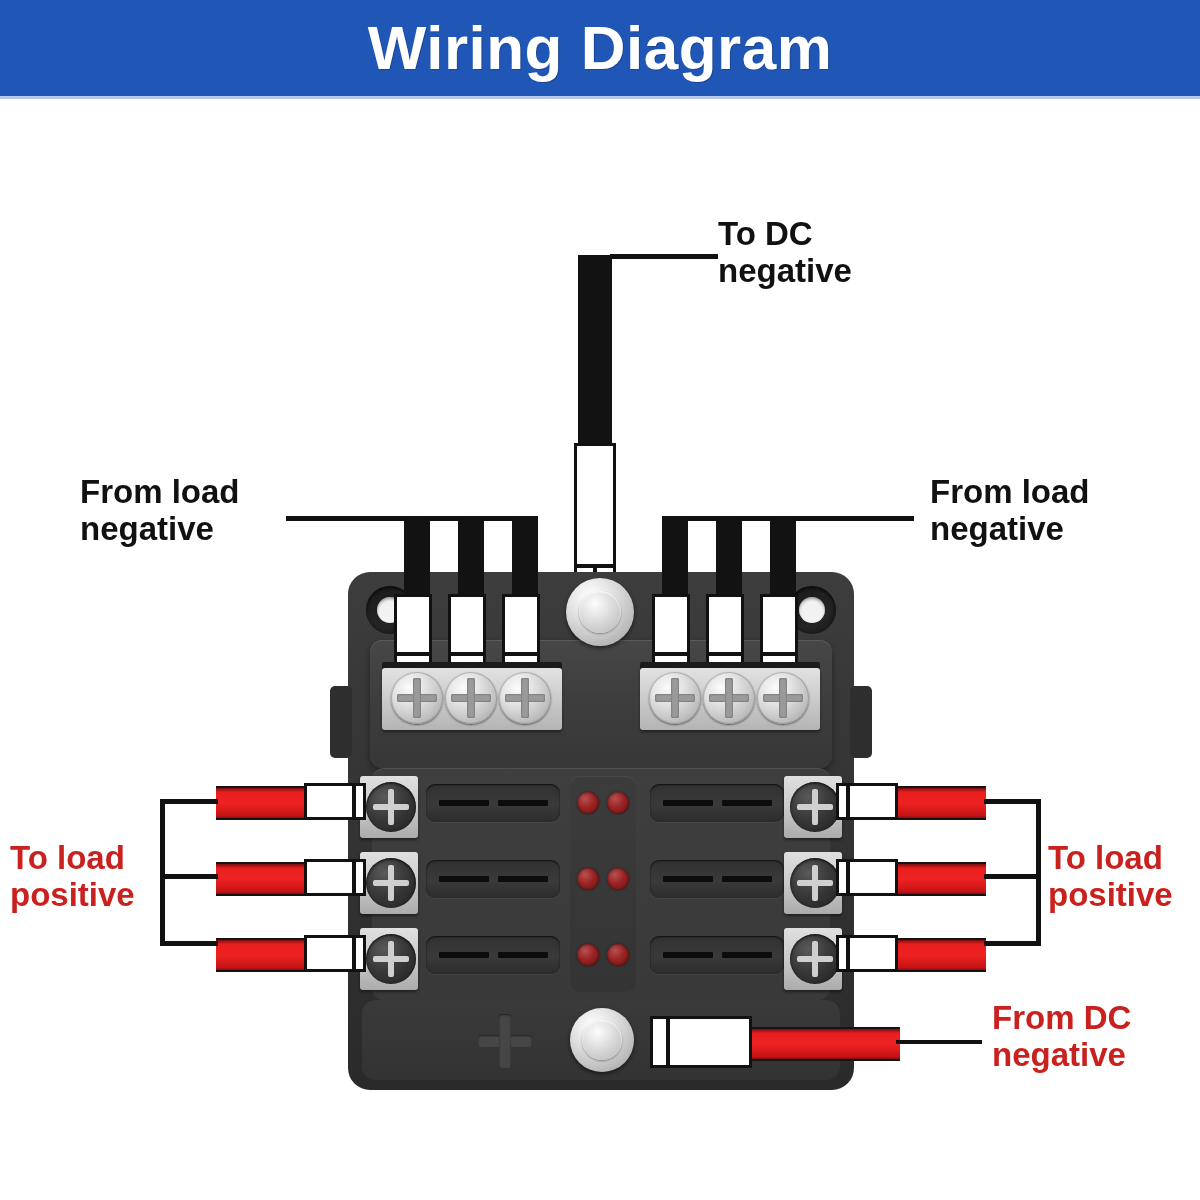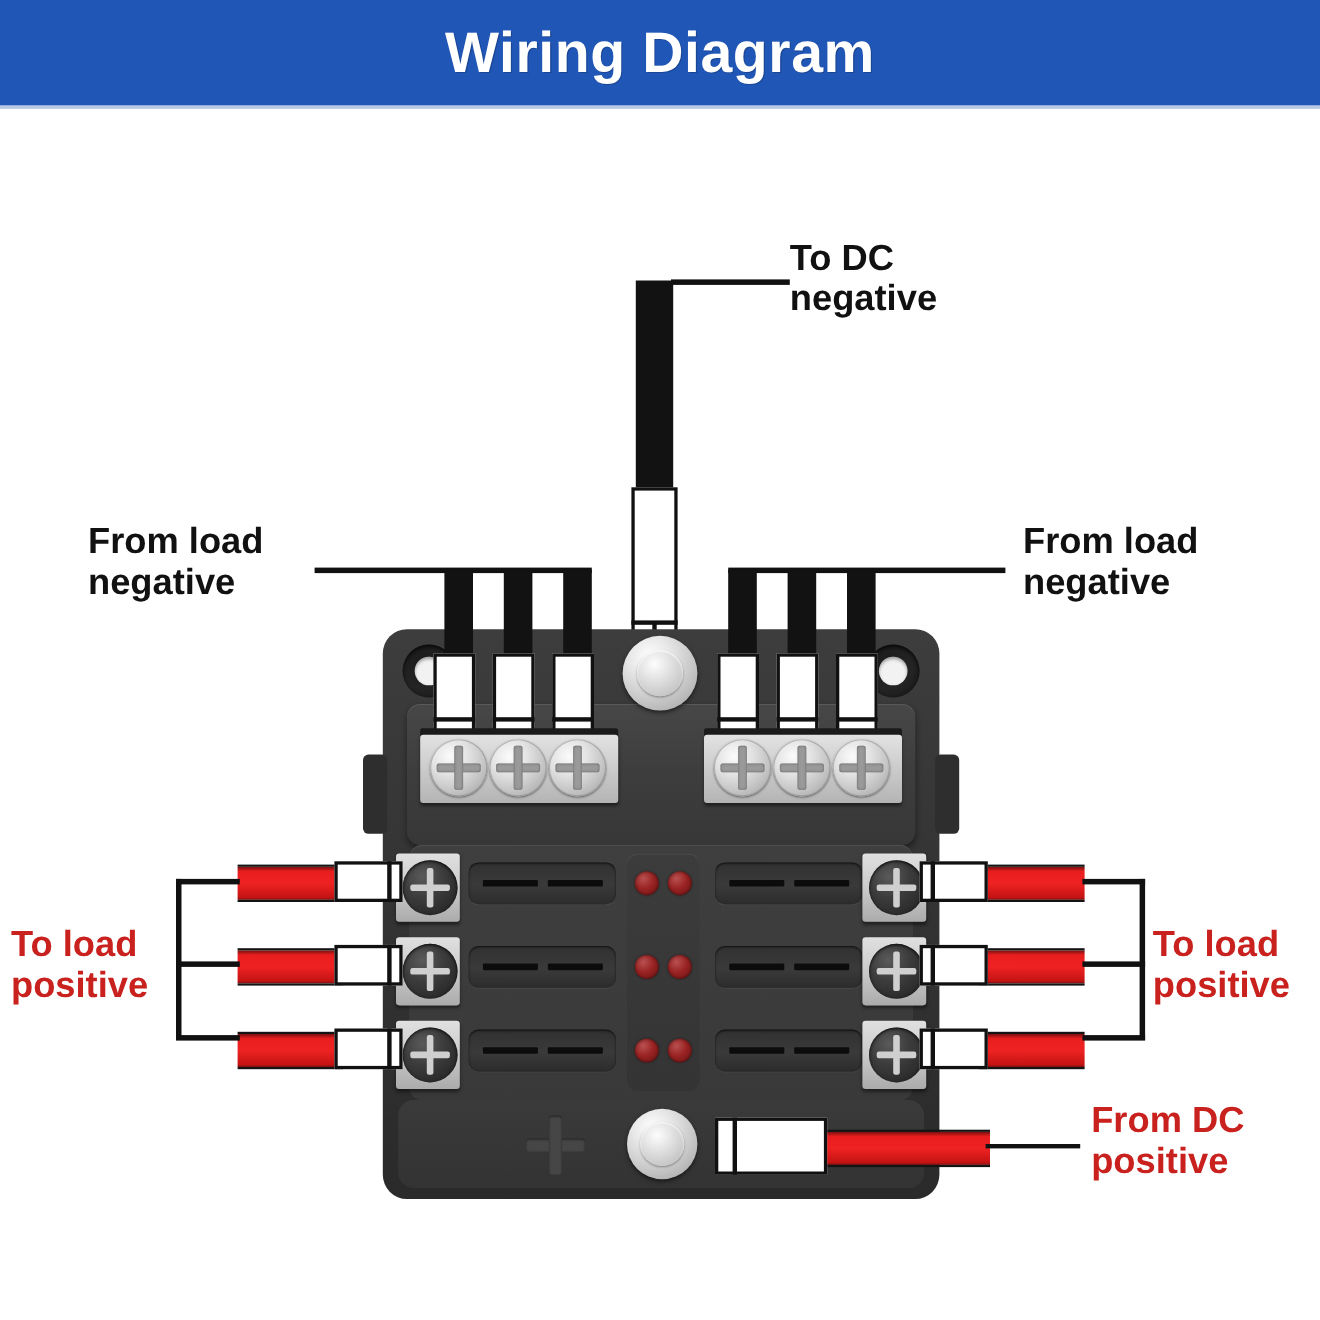--- a/index.html
+++ b/index.html
@@ -13,21 +13,21 @@
   #stage{position:absolute;left:0;top:0;width:1200px;height:1200px;}
 
   
   .banner{
     position:absolute;left:0;top:0;width:1200px;height:96px;
     background:#2056b5;
     display:flex;align-items:center;justify-content:center;
   }
   .banner-title{
     color:#ffffff;
-    font-size:52px;
+    font-size:62px;
     font-weight:bold;
     letter-spacing:0.5px;
     line-height:1;
     text-shadow:1px 1px 0 rgba(0,0,0,0.18);
     white-space:nowrap;
   }
   .banner-rule{
     position:absolute;left:0;top:96px;width:1200px;height:3px;
     background:#b9c8e4;
   }
@@ -391,15 +391,15 @@
   </div>
 
   <div class="stud" style="left:570px;top:1008px;width:64px;height:64px;"></div>
 
   <div class="wire-red" style="left:740px;top:1027px;width:160px;height:30px;"></div>
   <div class="ferrule" style="left:650px;top:1016px;width:102px;height:52px;"></div>
   <div class="ferrule-split" style="left:666px;top:1016px;width:4px;height:52px;"></div>
 
   <div class="line" style="left:896px;top:1040px;width:86px;height:4px;"></div>
   <div class="lbl lbl-red" style="left:992px;top:1000px;width:205px;text-align:left;">From DC
-positive</div>
+negative</div>
 
 </div>
 
 </body></html>

